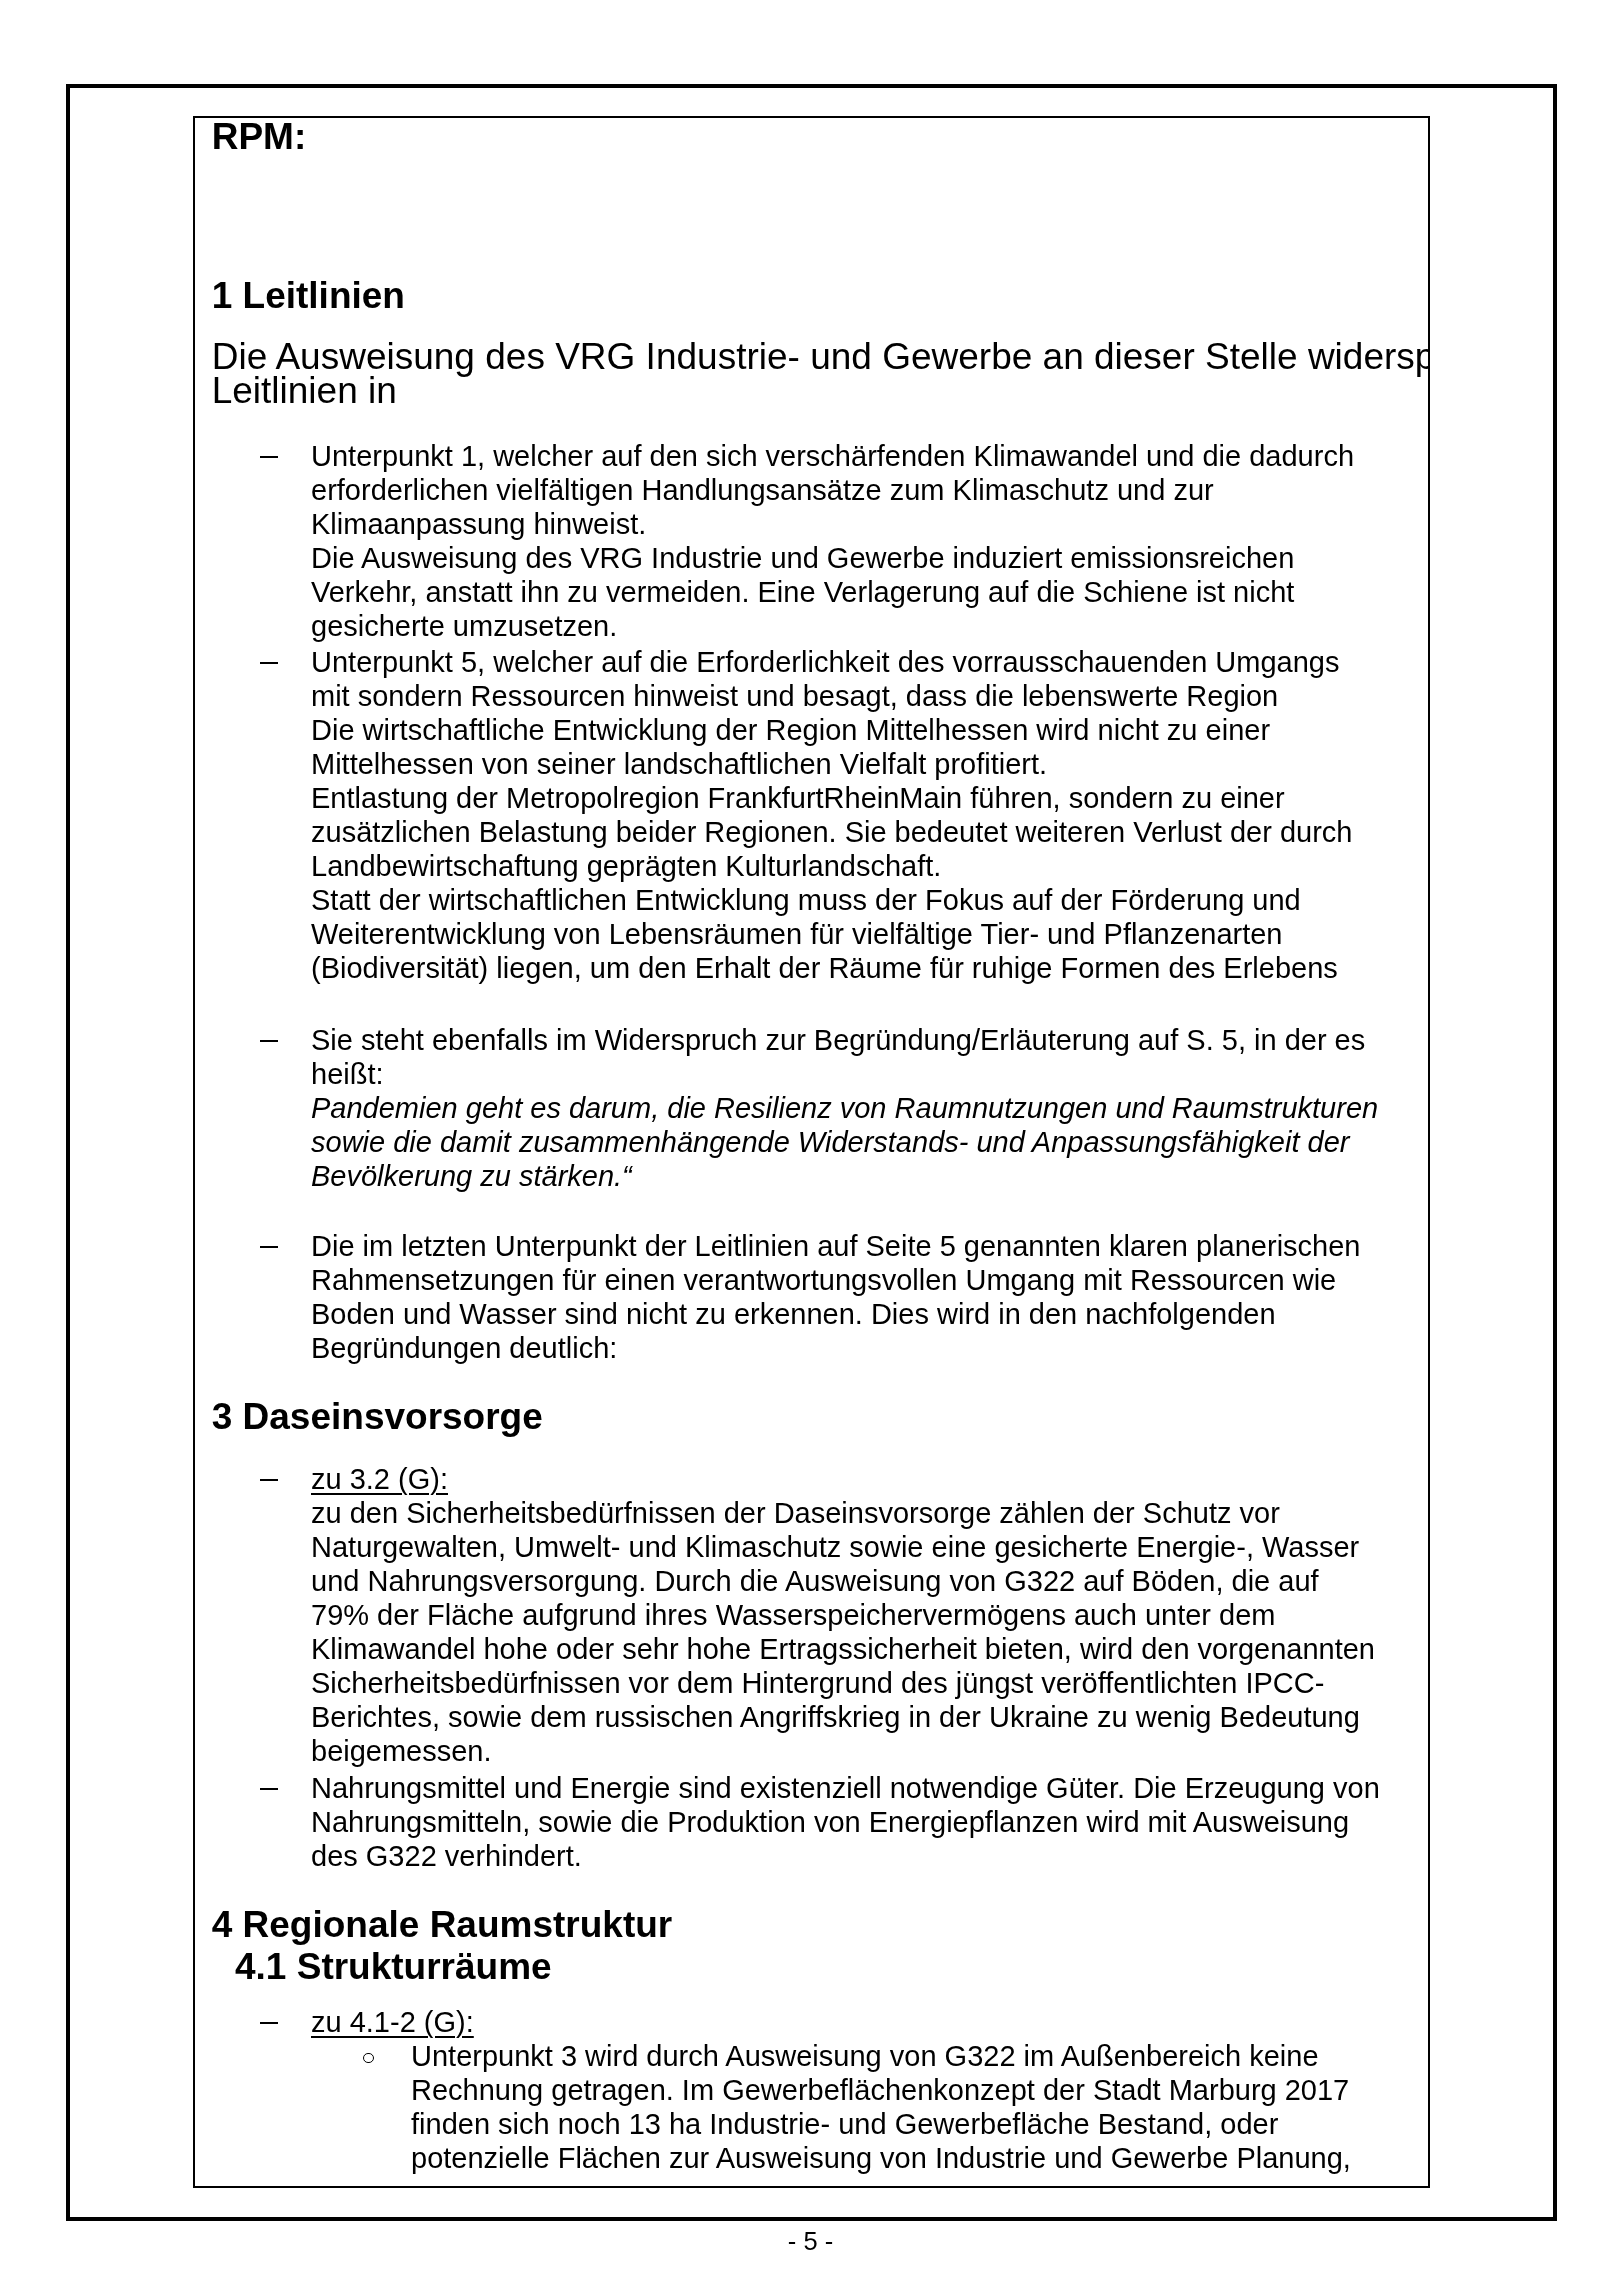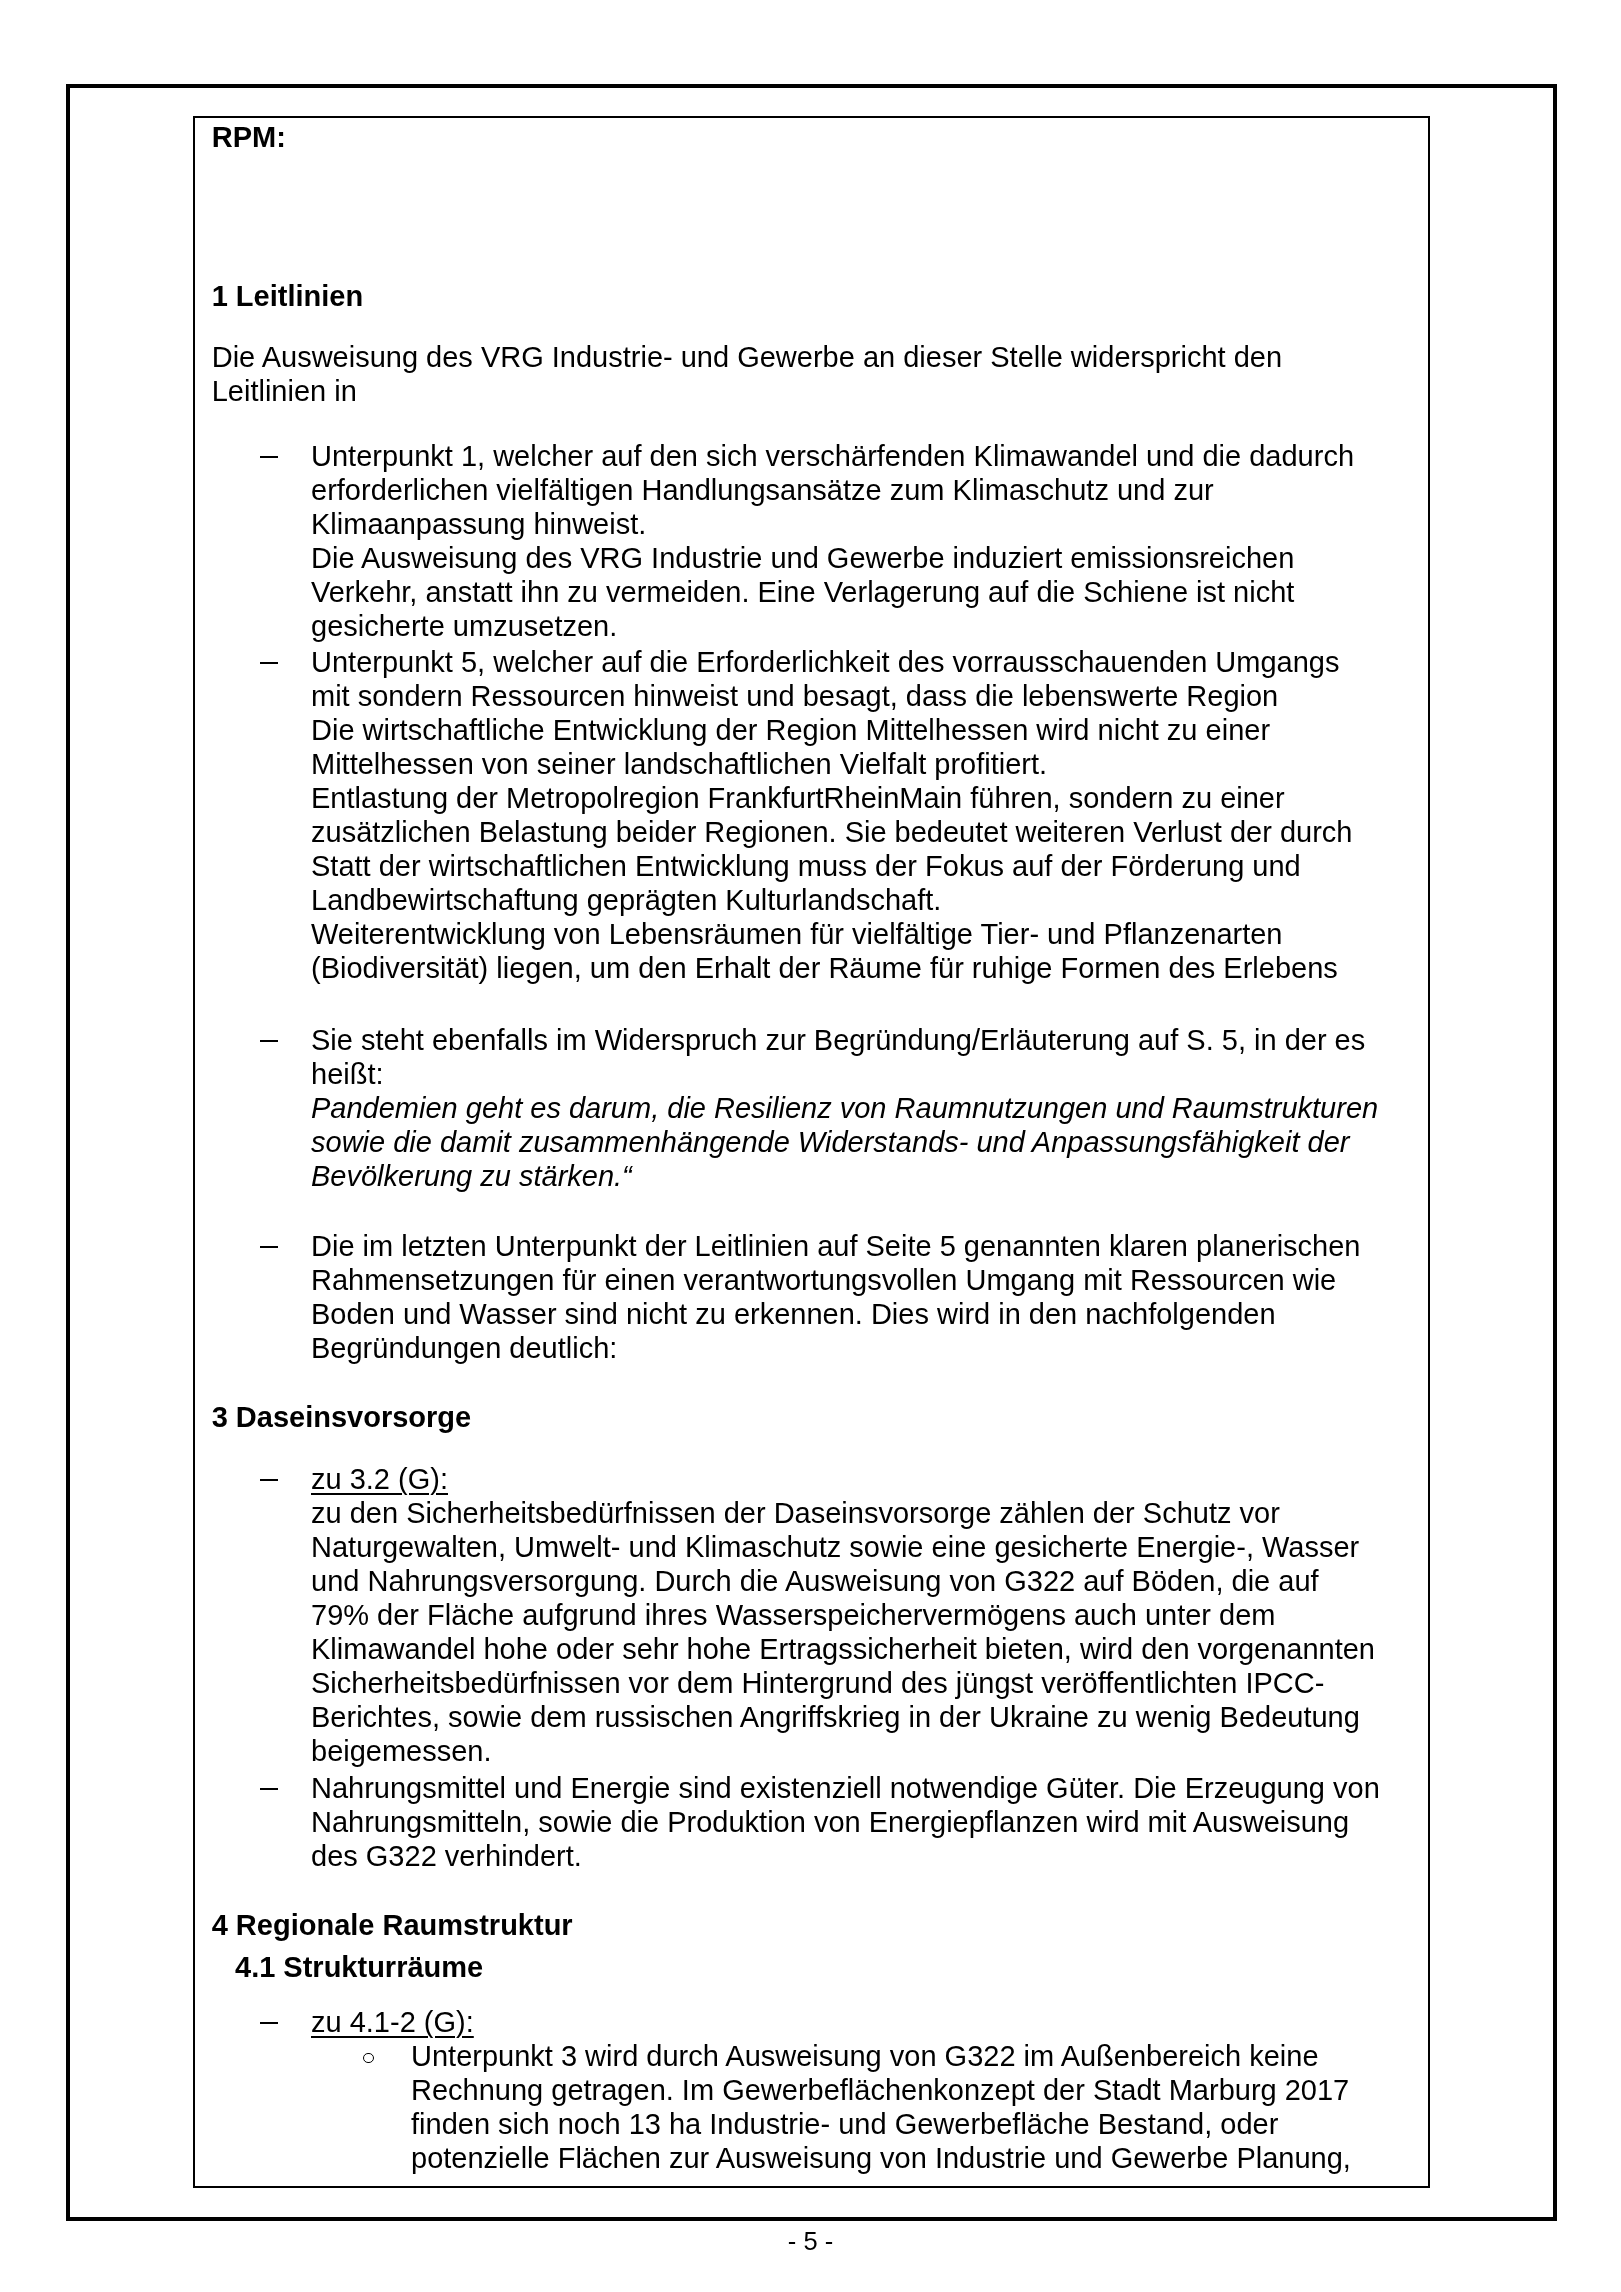--- a/index.html
+++ b/index.html
@@ -2,21 +2,21 @@
 <html><head>
 <meta charset="utf-8">
 <style>
   html, body { margin: 0; padding: 0; background: #ffffff; }
   body { width: 1621px; height: 2293px; position: relative; overflow: hidden;
          font-family: "Liberation Sans", "DejaVu Sans", sans-serif; color: #000; }
   .outer-frame { position: absolute; left: 66px; top: 84px; width: 1483px; height: 2129px;
                  border: 4.9px solid #000; }
   .inner-box { position: absolute; left: 193px; top: 116px; width: 1233px; height: 2068px;
                border: 2px solid #000; overflow: hidden; }
-  .blk { position: absolute; font-size: 29px; line-height: 34px; white-space: nowrap; }
+  .blk { position: absolute; font-size: 37px; line-height: 34px; white-space: nowrap; }
   .bold { font-weight: bold; }
   .para { left: 16.7px; }
   .item { position: absolute; font-size: 29px; line-height: 34px; white-space: nowrap; }
   .dash { position: absolute; left: 65px; width: 17.6px; height: 2px; background: #000; }
   .circ { position: absolute; left: 168px; width: 10.8px; height: 10.8px; border: 1.5px solid #000;
           border-radius: 50%; box-sizing: border-box; }
   .txt { position: absolute; left: 116px; }
   .subtxt { position: absolute; left: 216px; }
   .line { display: block; height: 34px; }
   .it { font-style: italic; }
@@ -55,22 +55,22 @@
 
   <div class="item" style="top:527px; left:0; width:100%;">
     <span class="dash" style="top:16.7px;"></span>
     <div class="txt">
       <span class="line">Unterpunkt 5, welcher auf die Erforderlichkeit des vorrausschauenden Umgangs</span>
       <span class="line">mit sondern Ressourcen hinweist und besagt, dass die lebenswerte Region</span>
       <span class="line">Die wirtschaftliche Entwicklung der Region Mittelhessen wird nicht zu einer</span>
       <span class="line">Mittelhessen von seiner landschaftlichen Vielfalt profitiert.</span>
       <span class="line">Entlastung der Metropolregion FrankfurtRheinMain führen, sondern zu einer</span>
       <span class="line">zusätzlichen Belastung beider Regionen. Sie bedeutet weiteren Verlust der durch</span>
+      <span class="line">Landbewirtschaftung geprägten Kulturlandschaft.</span>
       <span class="line">Statt der wirtschaftlichen Entwicklung muss der Fokus auf der Förderung und</span>
-      <span class="line">Landbewirtschaftung geprägten Kulturlandschaft.</span>
       <span class="line">Weiterentwicklung von Lebensräumen für vielfältige Tier- und Pflanzenarten</span>
       <span class="line">(Biodiversität) liegen, um den Erhalt der Räume für ruhige Formen des Erlebens</span>
     </div>
   </div>
 
   <div class="item" style="top:905px; left:0; width:100%;">
     <span class="dash" style="top:16.7px;"></span>
     <div class="txt">
       <span class="line">Sie steht ebenfalls im Widerspruch zur Begründung/Erläuterung auf S. 5, in der es</span>
       <span class="line">heißt:</span>

